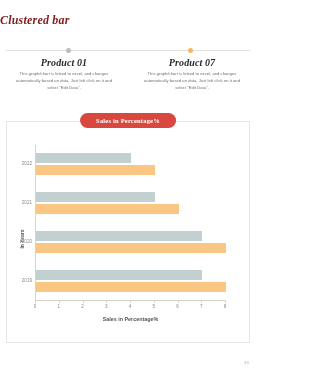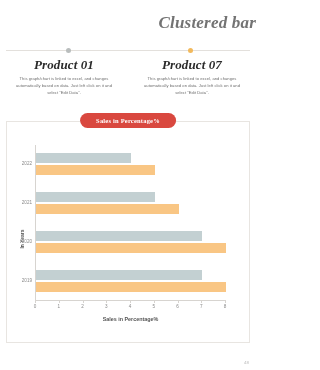--- a/index.html
+++ b/index.html
@@ -20,26 +20,26 @@
     inset: 0;
     background: #ffffff;
   }
 
   
   .slide-title {
     position: absolute;
     top: 13px;
     left: 0;
     width: 256px;
-    text-align: right;
+    text-align: left;
     font-family: "Liberation Serif", serif;
     font-style: italic;
     font-weight: bold;
-    font-size: 17px;
-    color: #737373;
+    font-size: 12px;
+    color: #7f1d1d;
     letter-spacing: .2px;
   }
 
   
   .divider {
     position: absolute;
     top: 50px;
     left: 6px;
     width: 244px;
     height: 1px;
@@ -66,21 +66,21 @@
   .col {
     width: 50%;
     box-sizing: border-box;
     padding: 0 10px;
     text-align: center;
   }
   .col-title {
     font-family: "Liberation Serif", serif;
     font-style: italic;
     font-weight: bold;
-    font-size: 13px;
+    font-size: 10px;
     color: #2b2b2b;
     margin-bottom: 3px;
     letter-spacing: .1px;
   }
   .col-body {
     font-size: 4.1px;
     line-height: 1.65;
     color: #6e6e6e;
     letter-spacing: .05px;
   }

